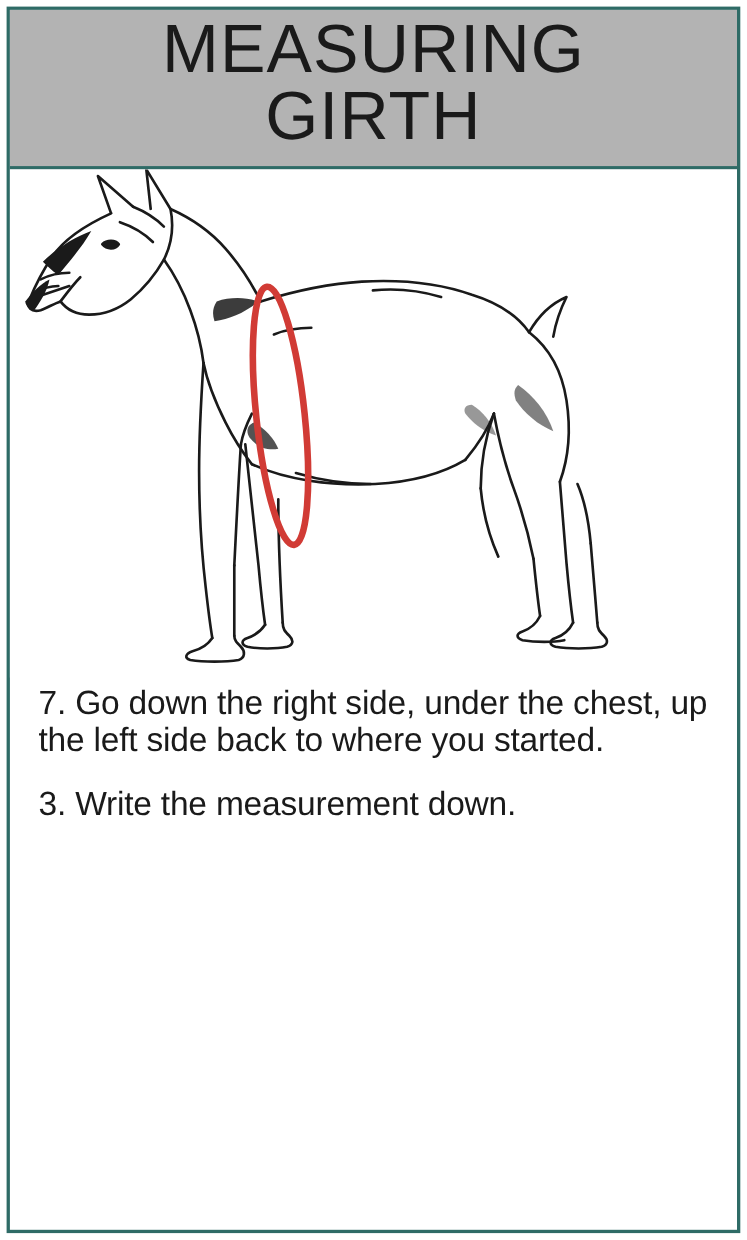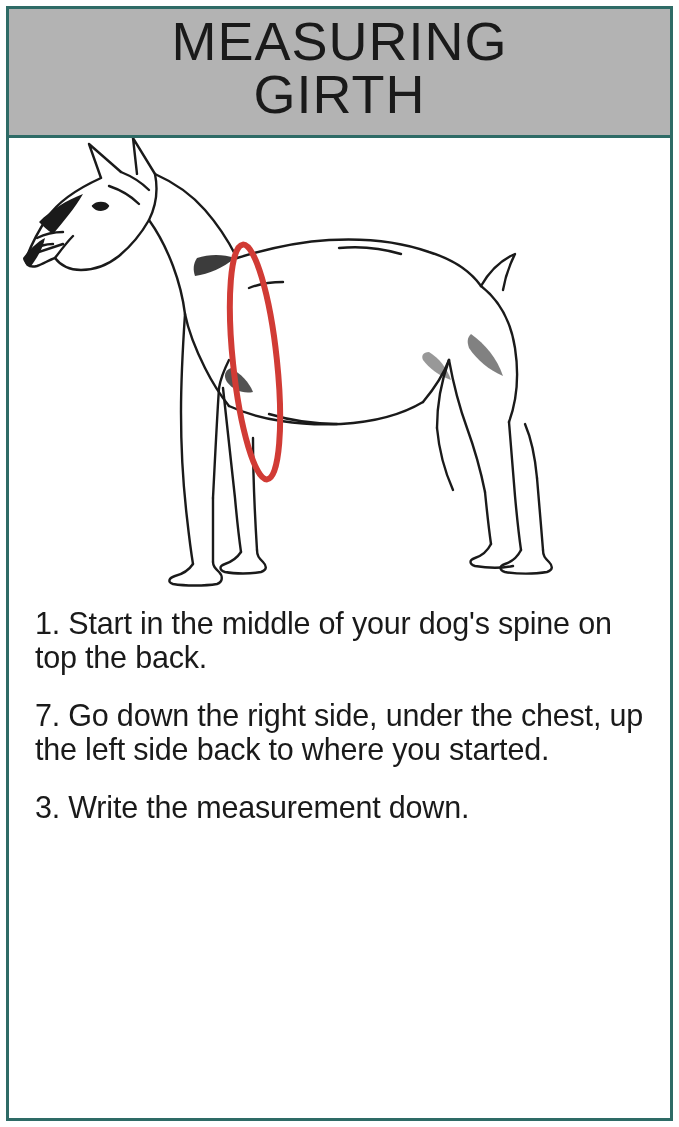--- a/index.html
+++ b/index.html
@@ -27,21 +27,21 @@
   }
   .header {
     background: #b3b3b3;
     border-bottom: 3px solid #2e6b66;
     padding: 6px 0 14px 0;
     text-align: center;
     flex: 0 0 auto;
   }
   .header-title {
     font-family: "Liberation Sans", sans-serif;
-    font-size: 54px;
+    font-size: 62px;
     line-height: 0.98;
     font-weight: 400;
     letter-spacing: 1px;
     color: #1a1a1a;
     margin: 0;
     white-space: pre-line;
   }
   .illustration {
     flex: 0 0 auto;
     height: 462px;
@@ -159,18 +159,17 @@
         <path d="M260 276 C280 282 304 286 328 286"></path>
       </g>
 
       <g>
         <ellipse cx="246" cy="224" rx="22" ry="118" transform="rotate(-6 246 224)" fill="none" stroke="#d13b35" stroke-width="6" stroke-linecap="round"></ellipse>
       </g>
     </svg>
   </div>
 
   <div class="instructions">
-    <p class="step">1. Start in the middle of your dog's spine on top the back.</p>
     <p class="step">7. Go down the right side, under the chest, up the left side back to where you started.</p>
     <p class="step">3. Write the measurement down.</p>
   </div>
 
 </div>
 
 </body></html>

